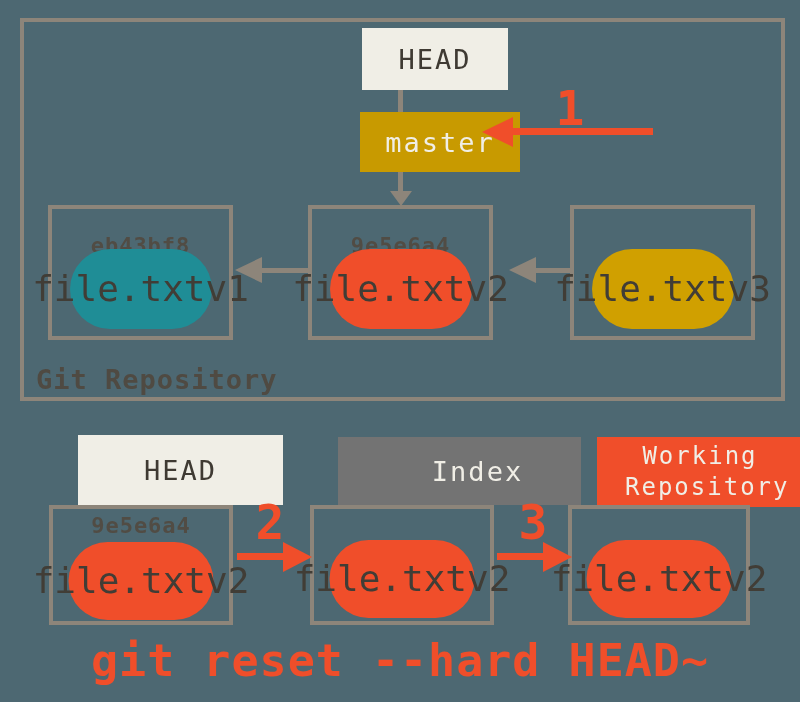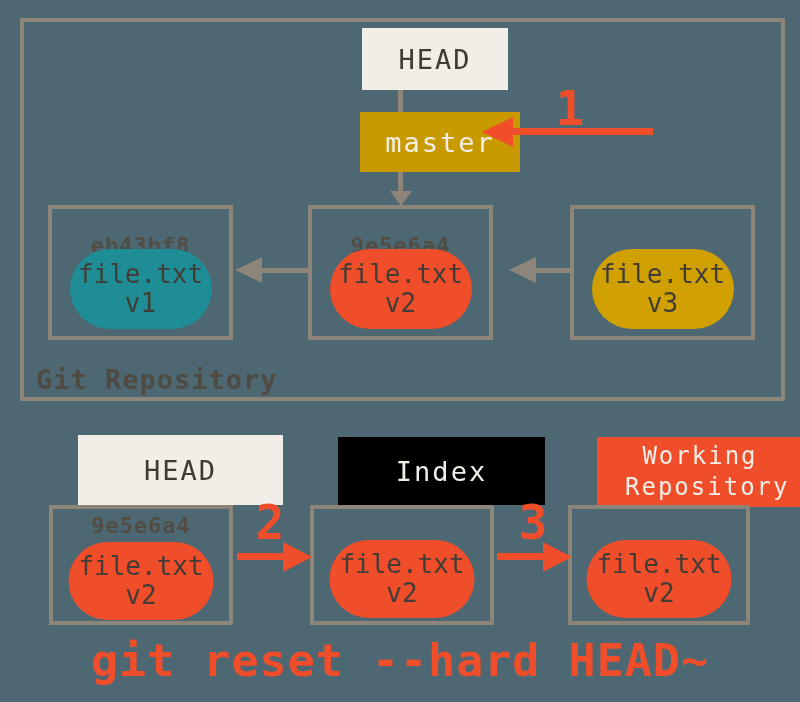--- a/index.html
+++ b/index.html
@@ -33,42 +33,42 @@
   .cbox1{left:48px;top:205px;}
   .cbox2{left:308px;top:205px;}
   .cbox3{left:570px;top:205px;}
   .hash{
     position:absolute;left:0;right:0;top:24px;text-align:center;
     font-size:22px;font-weight:bold;color:#514C44;letter-spacing:1px;
   }
   .pill{
     position:absolute;left:50%;transform:translateX(-50%);
     width:142px;height:80px;border-radius:40px;
-    display:flex;flex-direction:column;align-items:center;justify-content:center;
-    font-size:26px;line-height:1.12;color:#413D36;top:40px;text-align:right;
+    display:flex;align-items:center;justify-content:center;
+    font-size:36px;line-height:1.12;color:#413D36;top:40px;text-align:right;
   }
   .pill-teal{background:#1F8D96;}
   .pill-orange{background:#F04E2A;}
   .pill-gold{background:#D0A000;}
   
   .vline{width:5px;background:#8D857A;}
   .hline-gray{height:5px;background:#8D857A;}
   .hline-red{height:7px;background:#F04E2A;}
   .tri{width:0;height:0;}
   .tri-down-gray{border-left:11px solid transparent;border-right:11px solid transparent;border-top:15px solid #8D857A;}
   .tri-left-gray{border-top:13px solid transparent;border-bottom:13px solid transparent;border-right:27px solid #8D857A;}
   .tri-left-red{border-top:15px solid transparent;border-bottom:15px solid transparent;border-right:31px solid #F04E2A;}
   .tri-right-red{border-top:15px solid transparent;border-bottom:15px solid transparent;border-left:29px solid #F04E2A;}
   .num{
     font-size:48px;font-weight:bold;color:#F04E2A;text-align:center;width:60px;
   }
   
   .bhdr{font-size:27px;letter-spacing:2px;}
   .bhdr-head{left:38px;top:435px;width:205px;height:70px;background:#F0EEE6;color:#3F3A33;}
-  .bhdr-index{left:298px;top:437px;width:207px;height:68px;background:#000000;color:#F0EEE6;}
+  .bhdr-index{left:298px;top:437px;width:207px;height:68px;background:#737373;color:#F0EEE6;padding-left:36px;}
   .bhdr-wd{left:557px;top:437px;width:206px;height:70px;background:#F04E2A;color:#F0EEE6;
            font-size:24px;letter-spacing:2px;line-height:1.3;}
   .bhdr-wd .wrap{width:150px;}
   .bbox{width:184px;height:120px;border:4px solid #8D857A;box-sizing:border-box;}
   .bbox1{left:49px;top:505px;}
   .bbox2{left:310px;top:505px;}
   .bbox3{left:568px;top:505px;width:182px;}
   .bbox .pill{width:145px;height:78px;border-radius:39px;top:31px;}
   .bbox1 .pill{top:33px;}
   .command{

